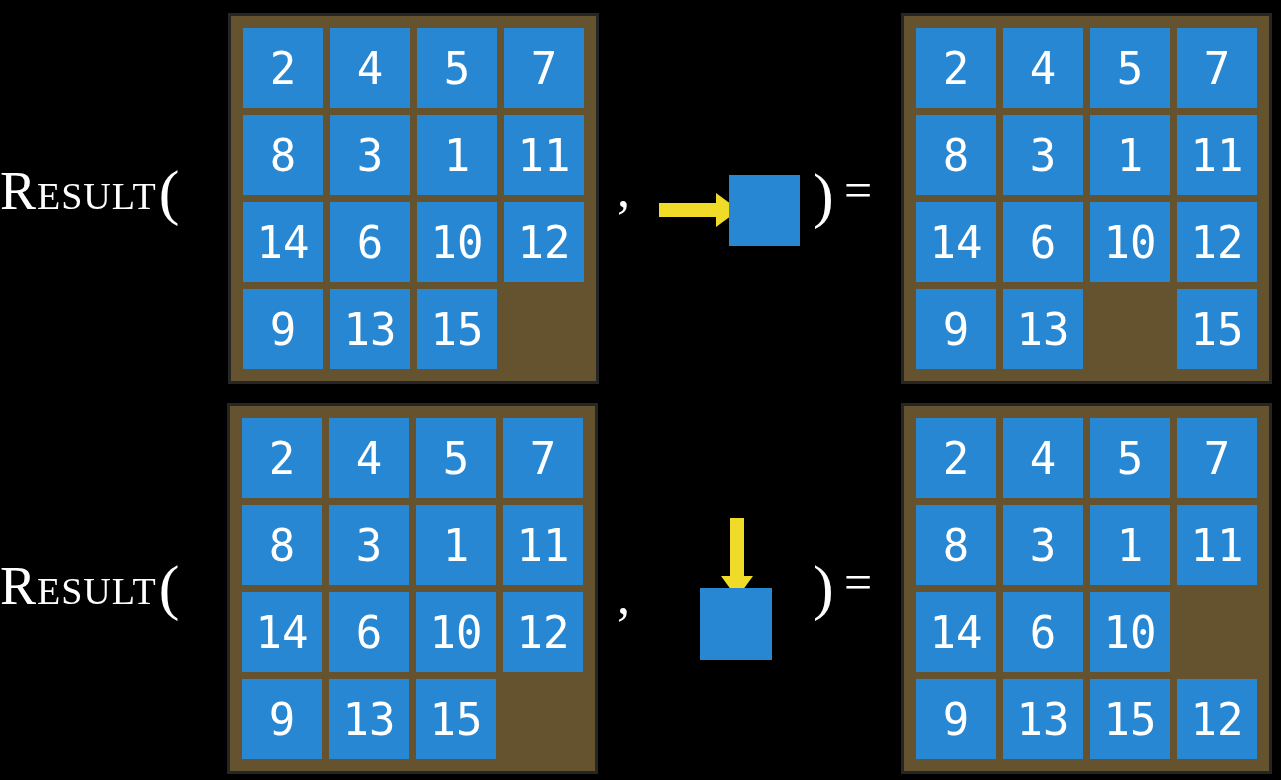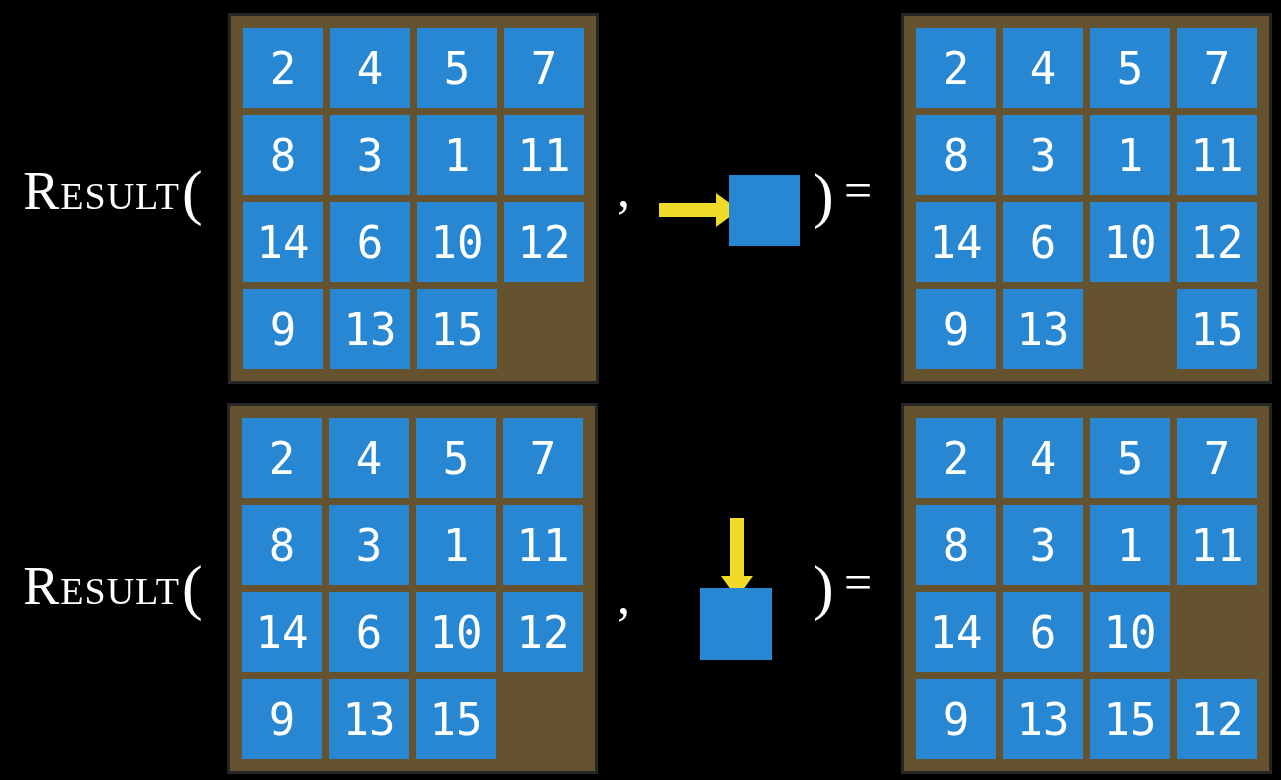--- a/index.html
+++ b/index.html
@@ -2,21 +2,21 @@
 <html><head>
 <meta charset="utf-8">
 <style>
   html,body { margin:0; padding:0; background:#000; }
   .page {
     position:relative; width:1281px; height:780px; background:#000000;
     overflow:hidden; font-family:"Liberation Serif", serif;
   }
   
   .func {
-    position:absolute; left:0; width:226px; text-align:center;
+    position:absolute; left:0; width:226px; text-align:left;
     color:#ffffff; line-height:62px; white-space:nowrap;
   }
   .func.r1 { top:160px; }
   .func.r2 { top:555px; }
   .fname { font-size:54px; font-variant:small-caps; letter-spacing:1px; }
   .fparen { font-size:62px; vertical-align:-4px; margin-left:2px; }
 
   
   .board {
     position:absolute; background:#65522F; border:3px solid #262626;

